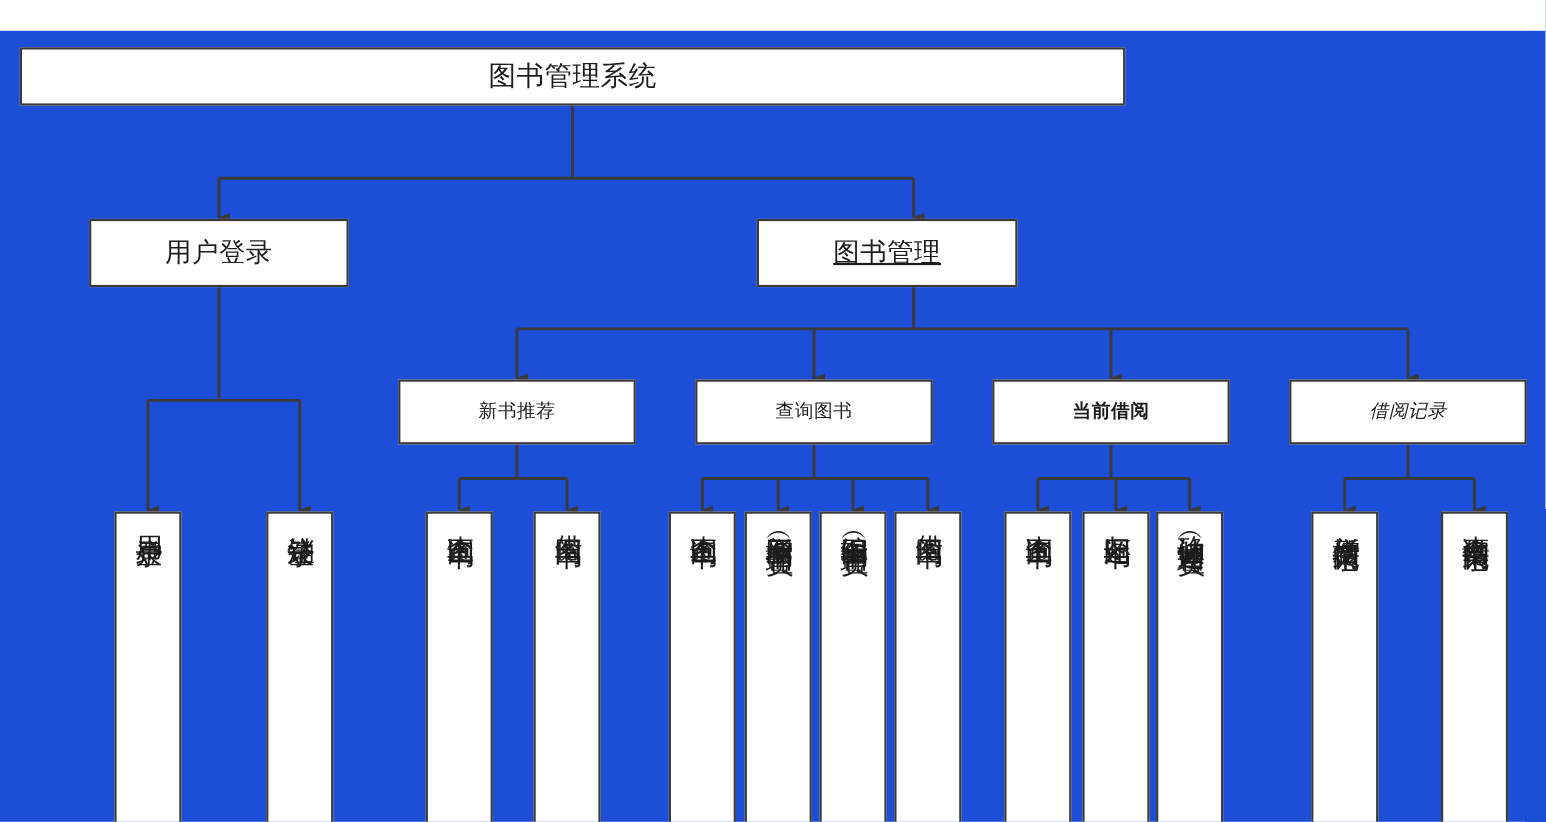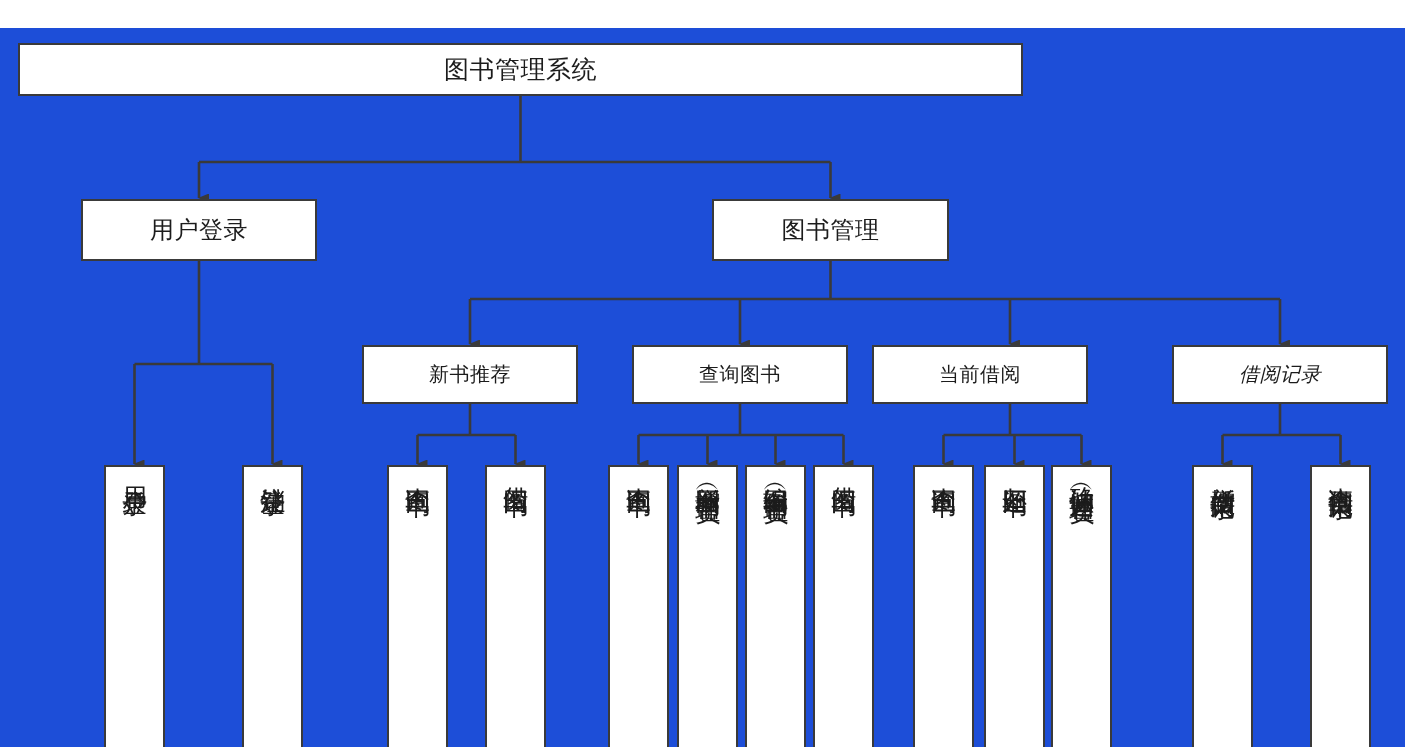--- a/index.html
+++ b/index.html
@@ -46,21 +46,21 @@
     letter-spacing: 0.5px;
     white-space: nowrap;
   }
   .node-root .node-label {
     font-size: 25px;
   }
   .node-l2 .node-label {
     font-size: 24px;
   }
   .node-l3 .node-label {
-    font-size: 20px;
+    font-size: 17px;
   }
   .node-leaf {
     align-items: flex-start;
     justify-content: center;
     padding-top: 0;
   }
   .node-leaf .node-label {
     writing-mode: vertical-rl;
     text-orientation: upright;
     font-size: 25px;
@@ -125,30 +125,30 @@
       </g>
   </svg>
 
   <div id="nodes-layer">
       <div class="node-box node-root" style="left: 18px; top: 15px; width: 1005px; height: 53px;">
         <span class="node-label">图书管理系统</span>
       </div>
       <div class="node-box node-l2" style="left: 81px; top: 171px; width: 236px; height: 62px;">
         <span class="node-label">用户登录</span>
       </div>
-      <div class="node-box node-l2" style="left: 712px; top: 171px; width: 237px; height: 62px;">
+      <div class="node-box node-l2" style="left: 688px; top: 171px; width: 237px; height: 62px; text-decoration: underline;">
         <span class="node-label">图书管理</span>
       </div>
       <div class="node-box node-l3" style="left: 362px; top: 317px; width: 216px; height: 59px;">
         <span class="node-label">新书推荐</span>
       </div>
       <div class="node-box node-l3" style="left: 632px; top: 317px; width: 216px; height: 59px;">
         <span class="node-label">查询图书</span>
       </div>
-      <div class="node-box node-l3" style="left: 872px; top: 317px; width: 216px; height: 59px;">
+      <div class="node-box node-l3" style="left: 902px; top: 317px; width: 216px; height: 59px; font-weight: bold;">
         <span class="node-label">当前借阅</span>
       </div>
       <div class="node-box node-l3" style="left: 1172px; top: 317px; width: 216px; height: 59px; font-style: italic;">
         <span class="node-label">借阅记录</span>
       </div>
       <div class="node-box node-leaf" style="left: 104px; top: 437px; width: 61px; height: 296px;">
         <span class="node-label">用户登录</span>
       </div>
       <div class="node-box node-leaf" style="left: 242px; top: 437px; width: 61px; height: 296px;">
         <span class="node-label">注销登录</span>

